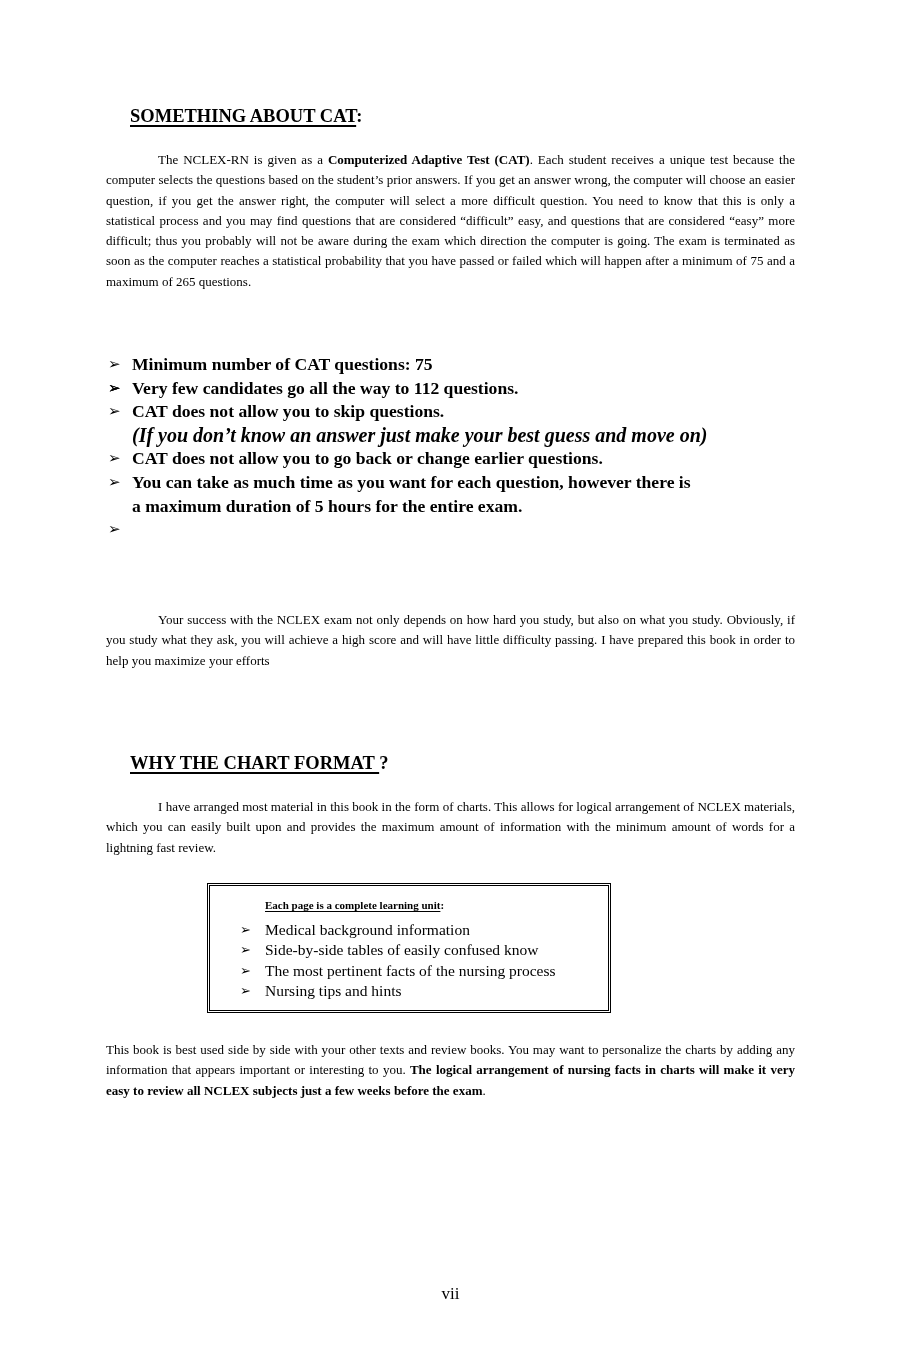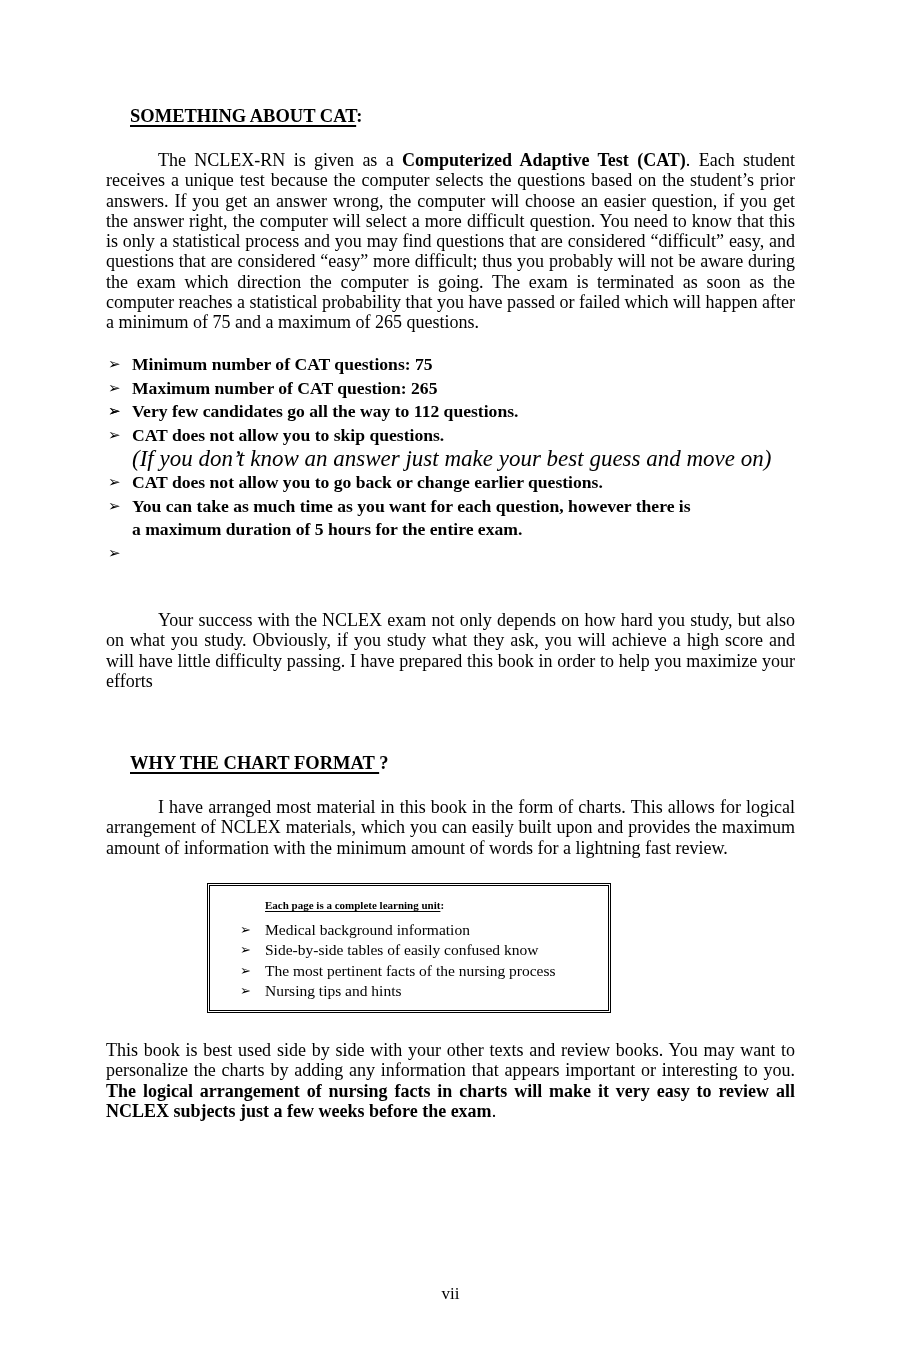--- a/index.html
+++ b/index.html
@@ -7,35 +7,35 @@
     width: 901px; height: 1351px; position: relative; overflow: hidden;
     font-family: "Liberation Serif", serif; color: #000;
   }
   .page { position: absolute; left: 106px; top: 0; width: 689px; }
   .heading {
     position: absolute; left: 0; font-weight: bold; font-size: 18.5px;
     font-family: "Liberation Serif", serif;
   }
   .heading .u { text-decoration: underline; text-decoration-thickness: 2px; text-underline-offset: 3px; margin-left: 24px; }
   .para {
-    position: absolute; left: 0; width: 689px; font-size: 18px; line-height: 20.3px;
+    position: absolute; left: 0; width: 689px; font-size: 13px; line-height: 20.3px;
     text-align: justify; text-align-last: left;
   }
   .para .indent { display: inline-block; width: 52px; }
   .bullets { position: absolute; left: 0; top: 353px; width: 700px; }
   .bullet {
     position: relative; padding-left: 26px; font-weight: bold; font-size: 17.6px;
     line-height: 23.6px; white-space: nowrap;
   }
   .arrow {
     position: absolute; left: 2px; top: 0; font-weight: normal; font-size: 15px;
   }
   .bullet-note {
-    padding-left: 26px; font-style: italic; font-size: 23px; line-height: 23.6px;
-    font-weight: normal;
+    padding-left: 26px; font-style: italic; font-size: 20px; line-height: 23.6px;
+    font-weight: bold;
   }
   .box {
     position: absolute; left: 101px; top: 883px; width: 398px; height: 124px;
     border: 3px double #000; padding: 0;
   }
   .box-inner { position: absolute; left: 0; right: 0; top: 0; bottom: 0; }
   .box-title {
     position: absolute; left: 55px; top: 13px; font-weight: bold; font-size: 11px;
   }
   .box-title .u { text-decoration: underline; text-underline-offset: 2px; }
@@ -48,21 +48,21 @@
 <body>
 
 <div class="page">
 
   <div class="heading" style="top:106px;"><span class="u">SOMETHING ABOUT CAT</span><span>:</span></div>
 
   <div class="para" style="top:150px;"><span class="indent"></span><span>The NCLEX-RN is given as a </span><b>Computerized Adaptive Test (CAT)</b><span>. Each student receives a unique test because the computer selects the questions based on the student’s prior answers. If you get an answer wrong, the computer will choose an easier question, if you get the answer right, the computer will select a more difficult question. You need to know that this is only a statistical process and you may find questions that are considered “difficult” easy, and questions that are considered “easy” more difficult; thus you probably will not be aware during the exam which direction the computer is going. The exam is terminated as soon as the computer reaches a statistical probability that you have passed or failed which will happen after a minimum of 75 and a maximum of 265 questions.</span></div>
 
   <div class="bullets">
     <div class="bullet"><span class="arrow">➢</span><span>Minimum number of CAT questions: 75</span></div>
-    <div class="bullet"><span class="arrow">➢</span><span>Maximum number of CAT question: 265</span></div>
+    <div class="bullet"><span class="arrow">➢</span></div>
     <div class="bullet"><span class="arrow">➢</span></div>
     <div class="bullet"><span class="arrow">➢</span><span>Very few candidates go all the way to 112 questions.</span></div>
     <div class="bullet"><span class="arrow">➢</span><span>CAT does not allow you to skip questions.</span></div>
     <div class="bullet-note">(If you don’t know an answer just make your best guess and move on)</div>
     <div class="bullet"><span class="arrow">➢</span><span>CAT does not allow you to go back or change earlier questions.</span></div>
     <div class="bullet"><span class="arrow">➢</span><span>You can take as much time as you want for each question, however there is</span></div>
     <div class="bullet"><span>a maximum duration of 5 hours for the entire exam.</span></div>
     <div class="bullet"><span class="arrow">➢</span></div>
   </div>
 

